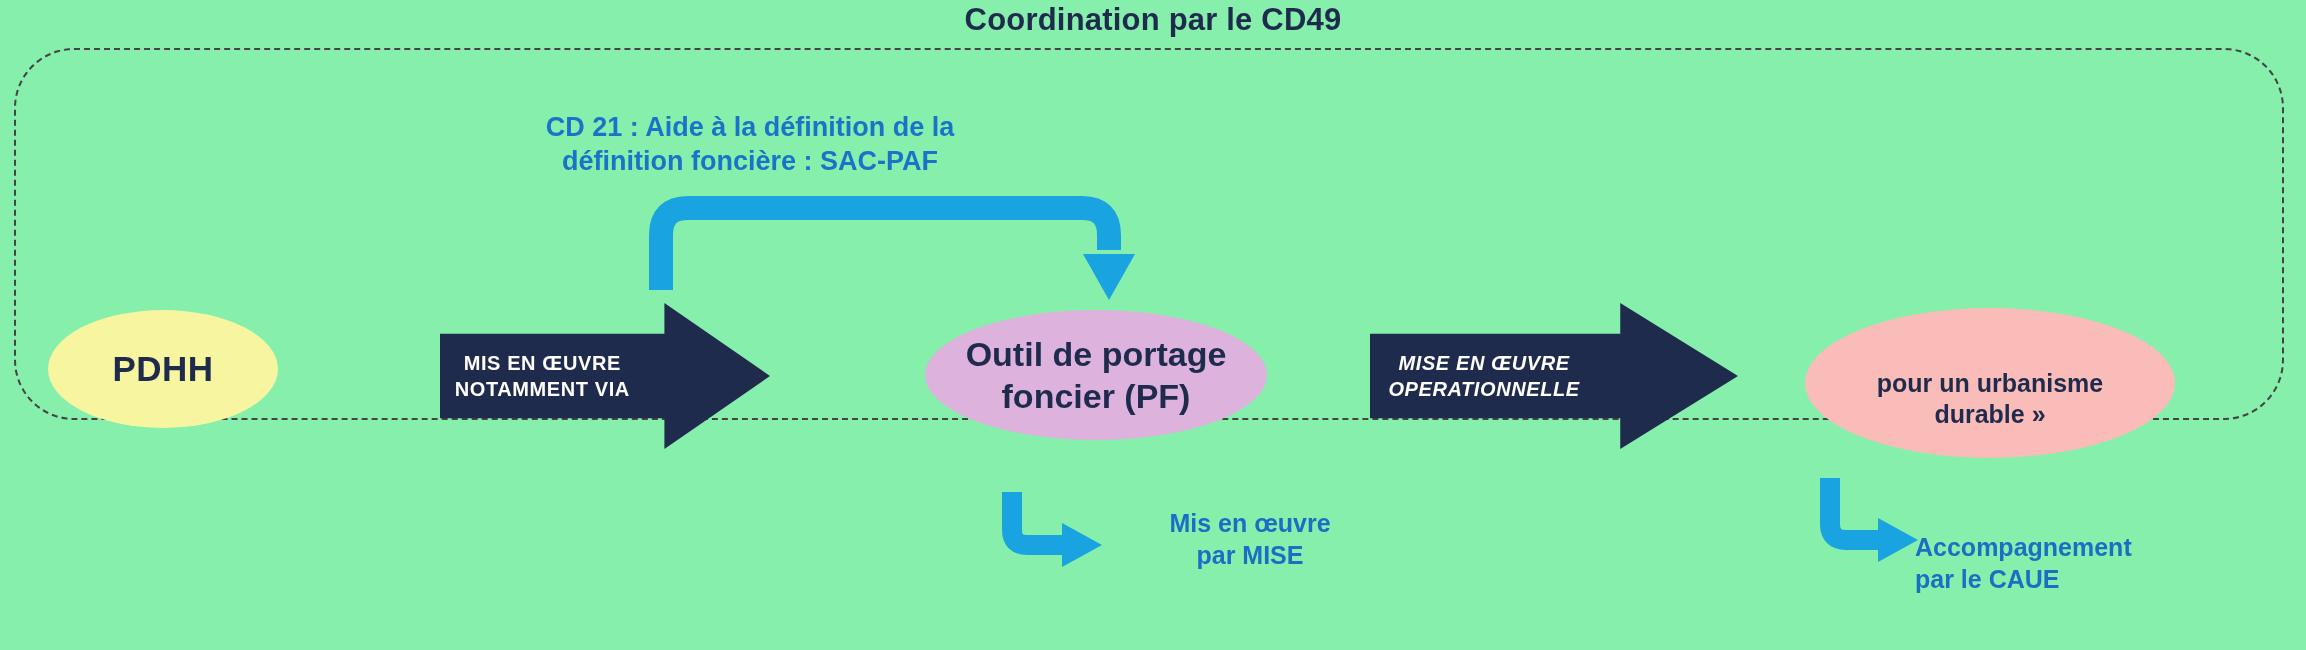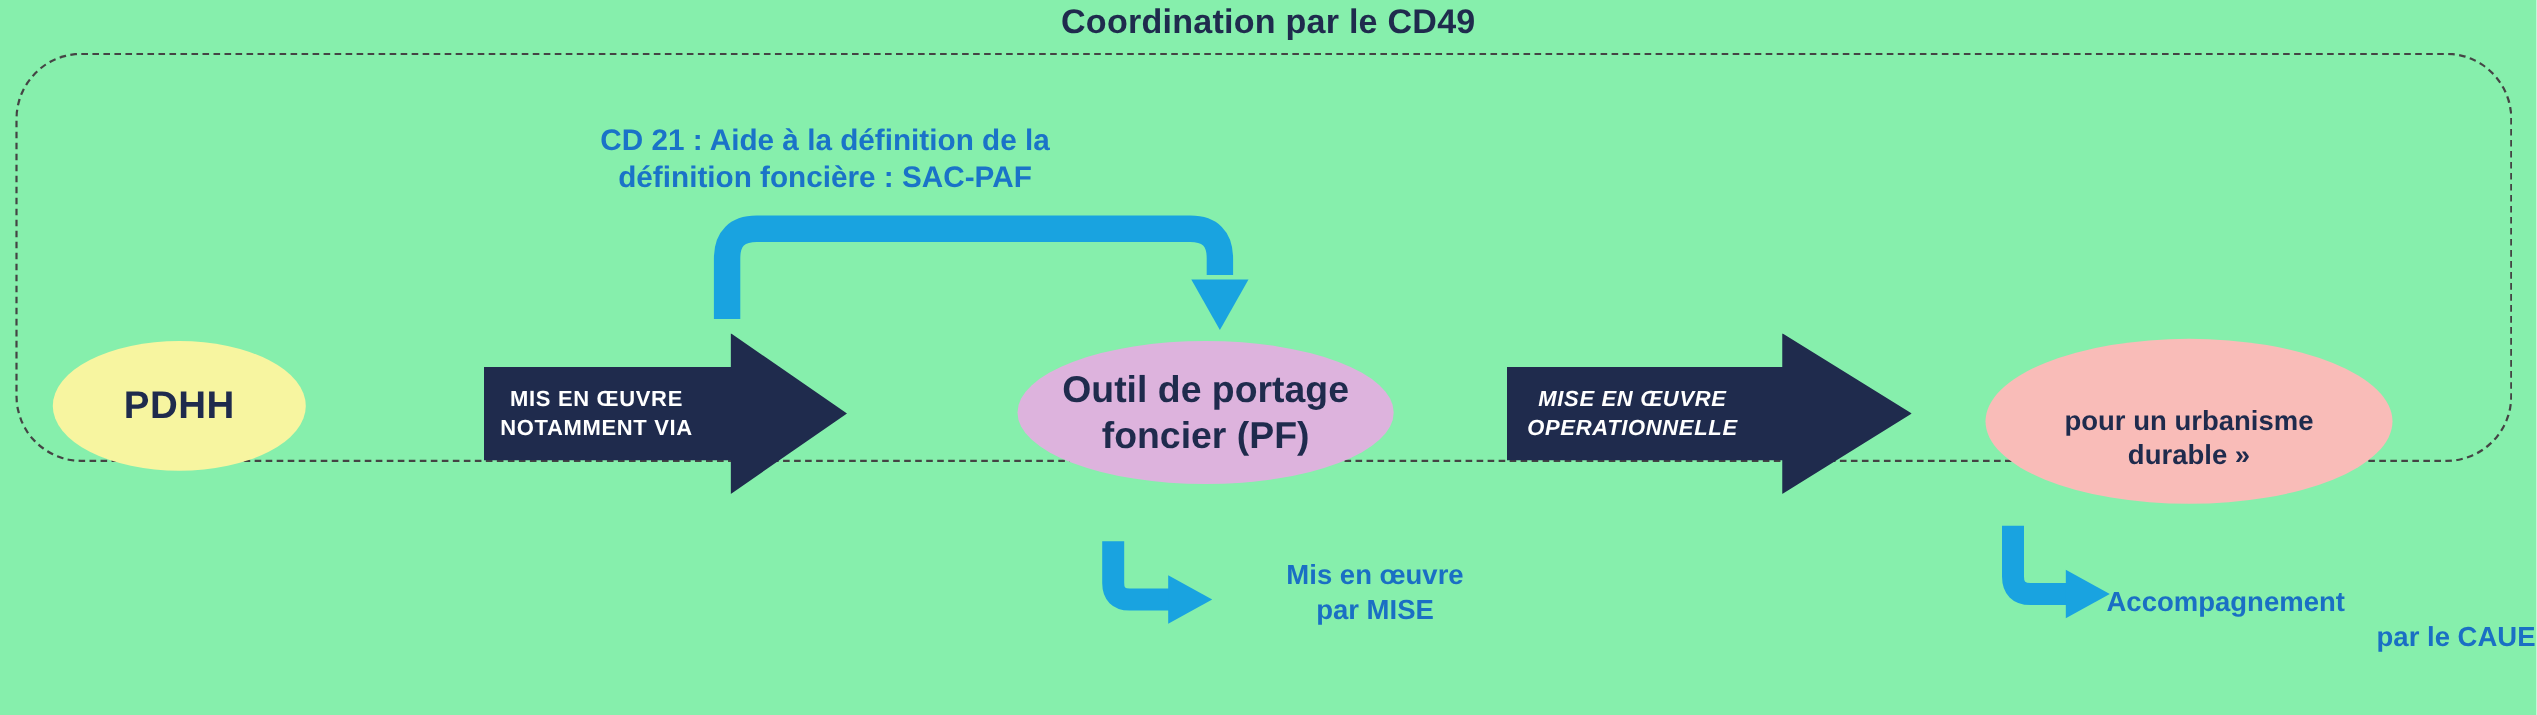--- a/index.html
+++ b/index.html
@@ -229,16 +229,16 @@
     </span>
   </div>
 
   <div class="annot annot-alter">
     <div>Mis en œuvre</div>
     <div>par MISE</div>
   </div>
 
   <div class="annot annot-caue">
     <div>Accompagnement</div>
-    <div style="text-align:right; ">par le CAUE</div>
+    <div style="">par le CAUE</div>
   </div>
 
 </div>
 
 </body></html>

